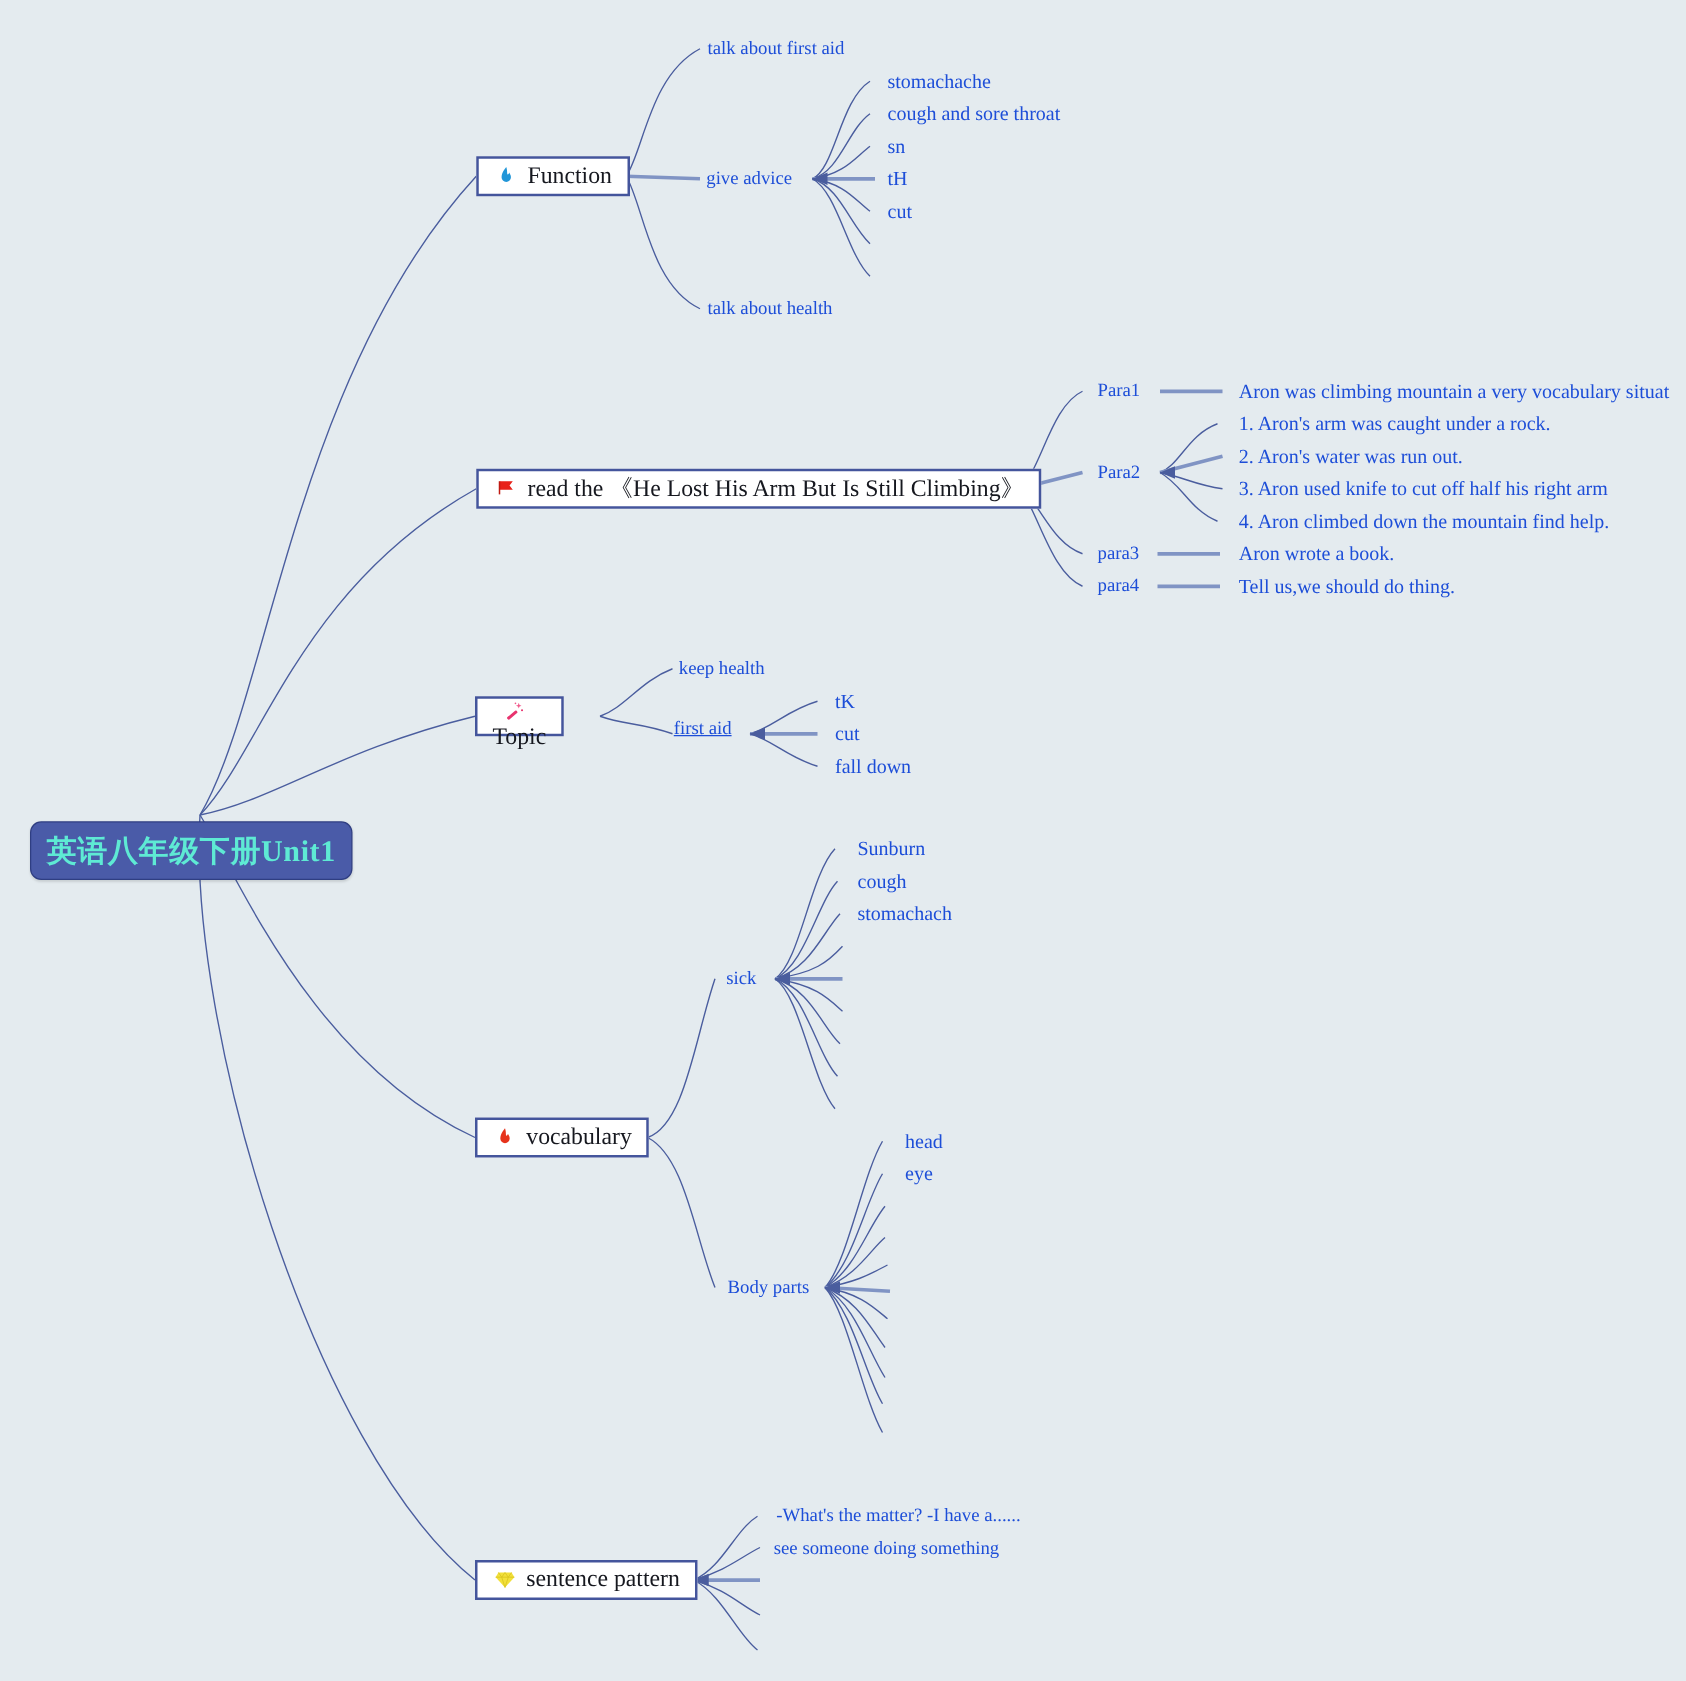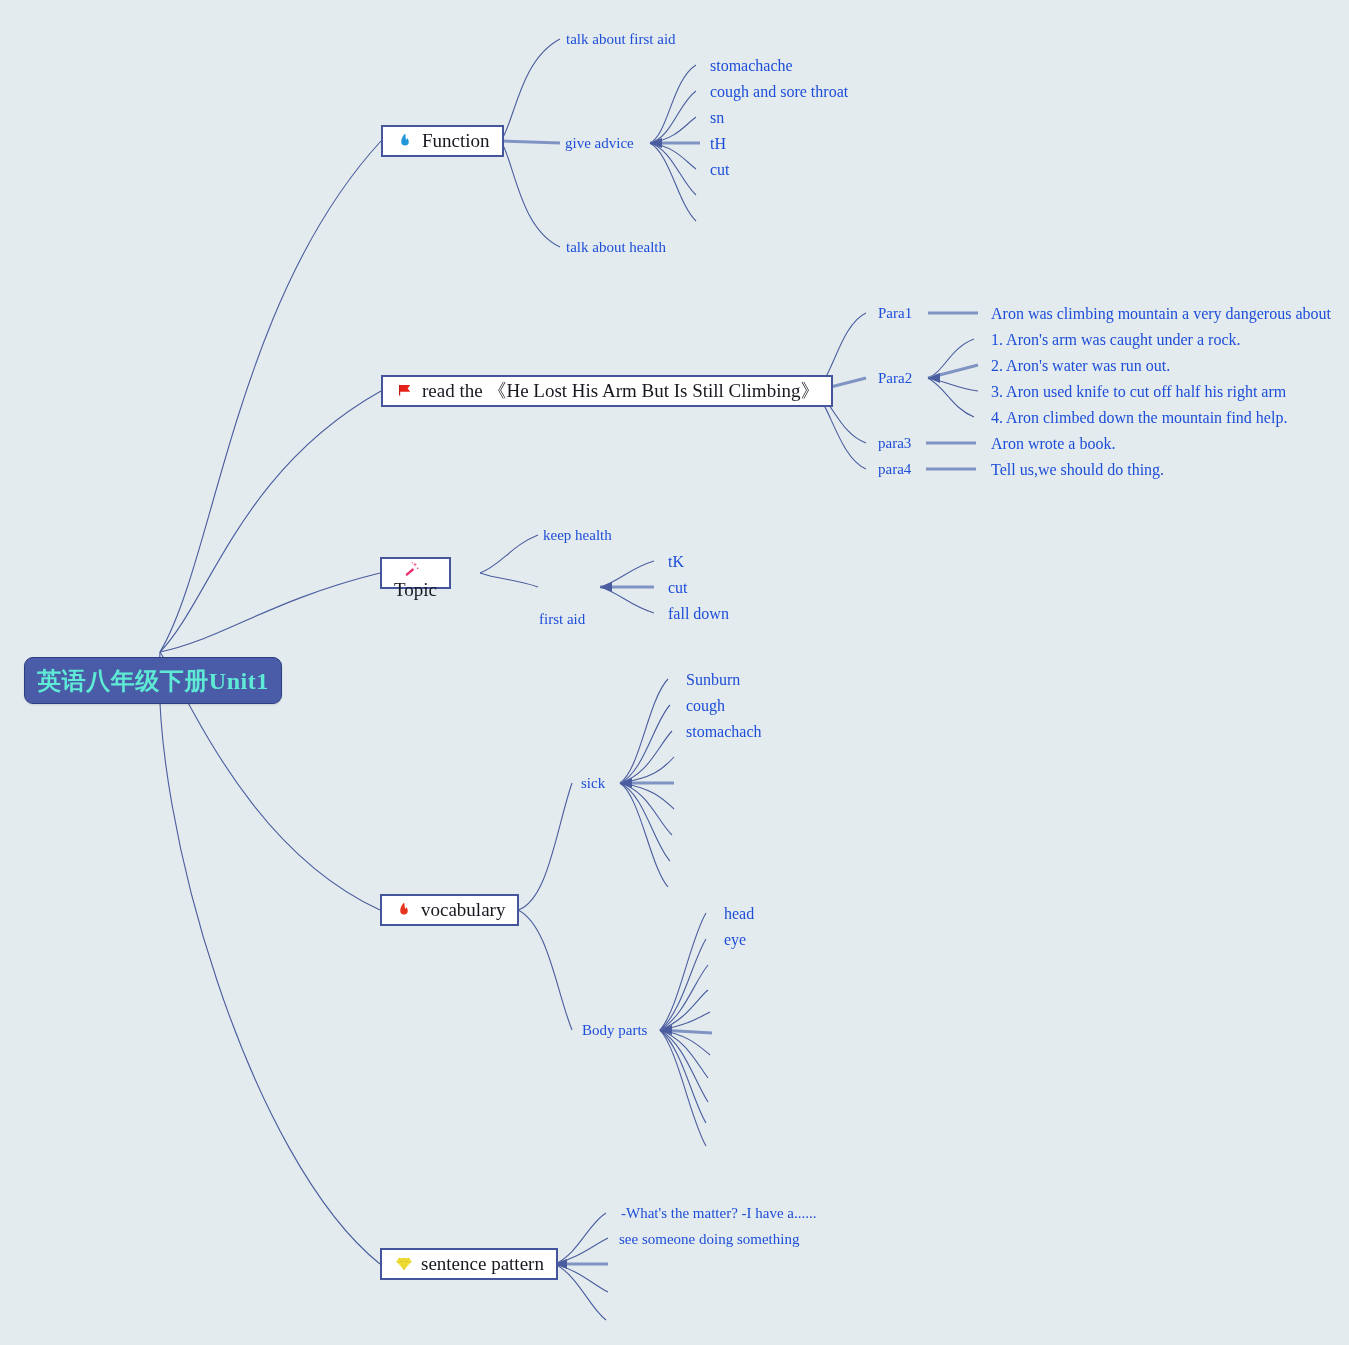--- a/index.html
+++ b/index.html
@@ -185,41 +185,41 @@
         </svg>
     </span>
     <span class="label">read the  《He Lost His Arm But Is Still Climbing》</span>
   </div>
 
   <div class="tnode lvl2" style="left:878px;top:306px;">Para1</div>
   <div class="tnode lvl2" style="left:878px;top:371px;">Para2</div>
   <div class="tnode lvl2" style="left:878px;top:436px;">para3</div>
   <div class="tnode lvl2" style="left:878px;top:462px;font-family:Liberation Serif, serif;">para4</div>
 
-  <div class="tnode lvl3" style="left:991px;top:306px;">Aron was climbing mountain a very dangerous about</div>
+  <div class="tnode lvl3" style="left:991px;top:306px;">Aron was climbing mountain a very vocabulary situat</div>
   <div class="tnode lvl3" style="left:991px;top:332px;">1. Aron's arm was caught under a rock.</div>
   <div class="tnode lvl3" style="left:991px;top:358px;">2. Aron's water was run out.</div>
   <div class="tnode lvl3" style="left:991px;top:384px;">3. Aron used knife to cut off half his right arm</div>
   <div class="tnode lvl3" style="left:991px;top:410px;">4. Aron climbed down the mountain find help.</div>
   <div class="tnode lvl3" style="left:991px;top:436px;">Aron wrote a book.</div>
   <div class="tnode lvl3" style="left:991px;top:462px;">Tell us,we should do thing.</div>
 
   <div class="topic-node" style="left:380px;top:557px;flex-direction:column;">
     <span class="ico">
       <svg width="18" height="18" viewBox="0 0 24 24">
         <rect x="2.5" y="14.5" width="13" height="3.2" rx="1.2" transform="rotate(-40 9 16)" fill="#e8336e"></rect>
         <path d="M16 3l.8 2.2L19 6l-2.2.8L16 9l-.8-2.2L13 6l2.2-.8z" fill="#f05a8c"></path>
         <circle cx="19.5" cy="11" r="1.1" fill="#e8336e"></circle>
         <circle cx="12.5" cy="3.5" r=".9" fill="#f05a8c"></circle>
       </svg>
     </span>
     <span class="label">Topic</span>
   </div>
   <div class="tnode lvl2" style="left:543px;top:528px;">keep health</div>
-  <div class="tnode lvl2" style="left:539px;top:612px;">first aid</div>
+  <div class="tnode lvl2" style="left:539px;top:576px;text-decoration:underline;">first aid</div>
   <div class="tnode lvl3" style="left:668px;top:554px;">tK</div>
   <div class="tnode lvl3" style="left:668px;top:580px;">cut</div>
   <div class="tnode lvl3" style="left:668px;top:606px;">fall down</div>
 
   <div class="topic-node" style="left:380px;top:894px;">
     <span class="ico">
       <svg width="18" height="18" viewBox="0 0 24 24">
           <path d="M12 2C12 2 7 7.5 7 13a5 5 0 0 0 10 0c0-2-1-3.5-2-5 0 1.2-.6 2-1.4 2C12.5 10 13.5 6 12 2z" fill="#e6331c"></path>
         </svg>
     </span>

